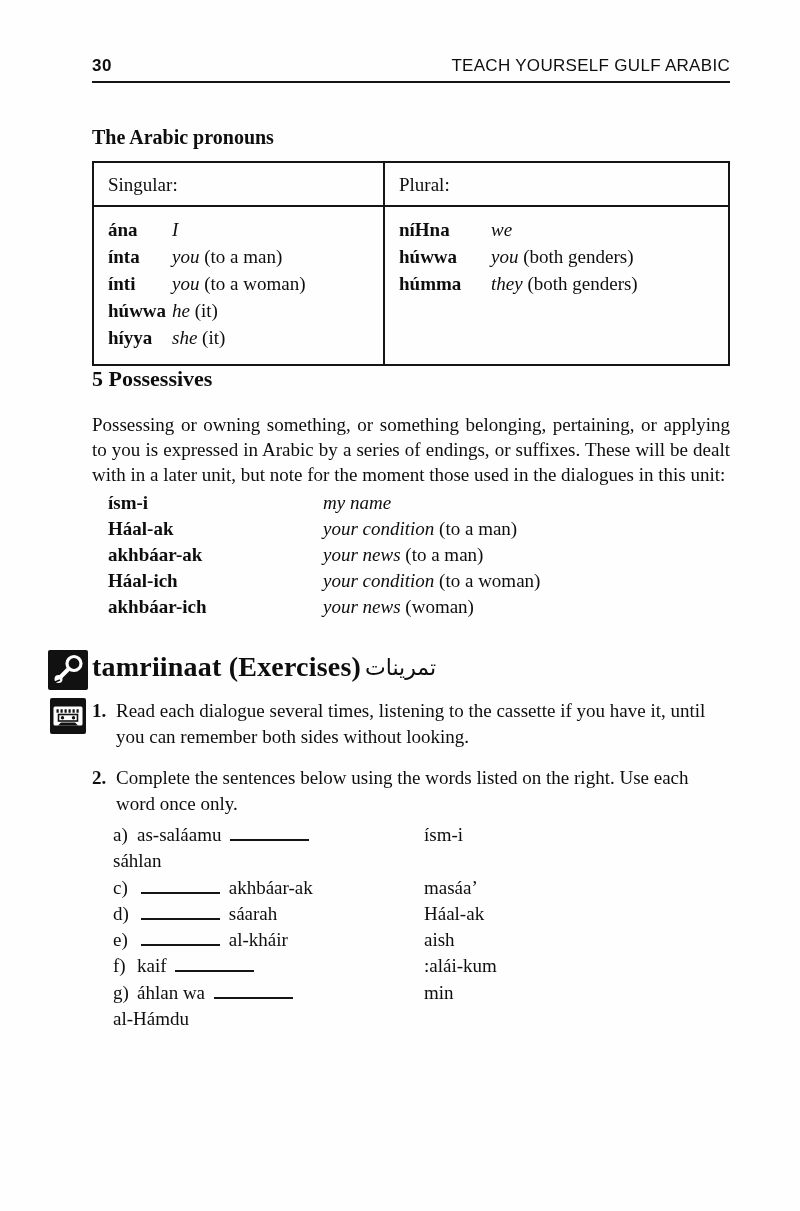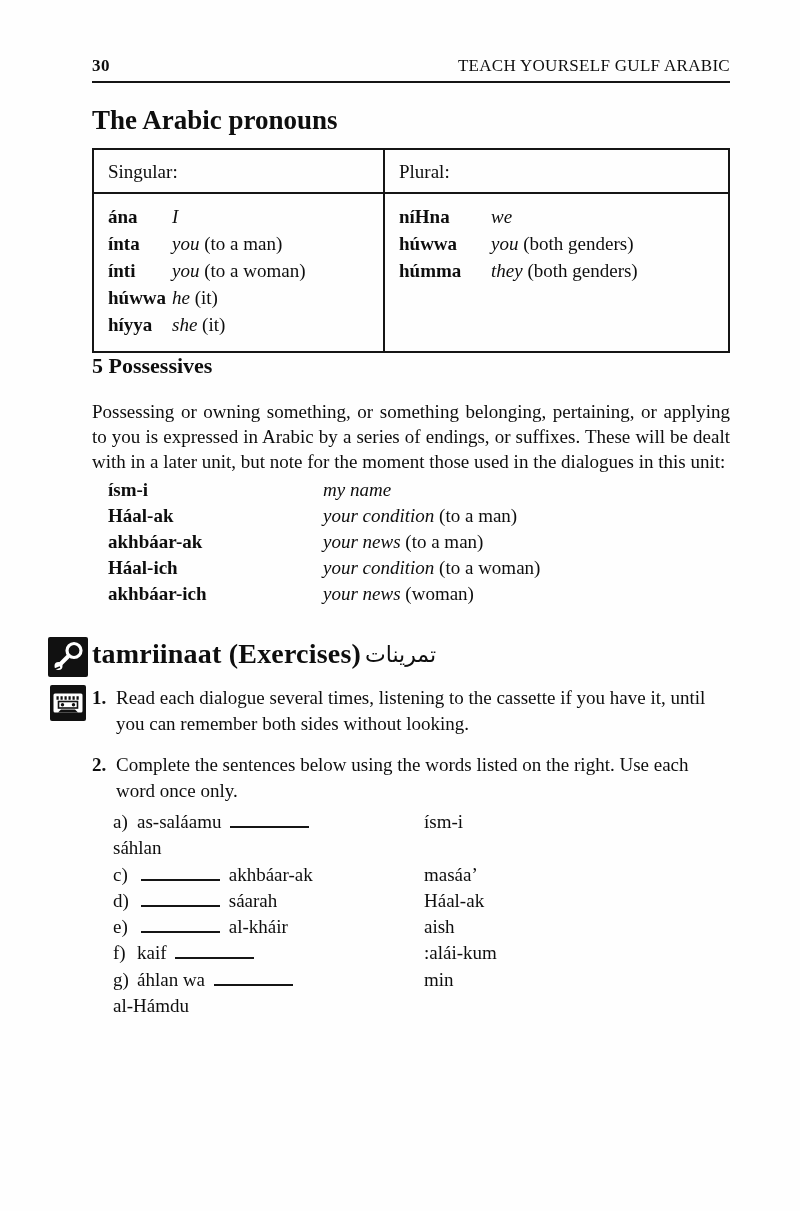--- a/index.html
+++ b/index.html
@@ -17,27 +17,27 @@
     overflow: hidden;
   }
 
   
   .pagehead {
     display: flex;
     justify-content: space-between;
     align-items: baseline;
     border-bottom: 2.5px solid #151515;
     padding-bottom: 5px;
-    font-family: Liberation Serif, serif;
+    font-family: Liberation Sans, sans-serif;
   }
   .pagenum  { font-size: 17px; font-weight: 700; letter-spacing: .5px; }
   .booktitle{ font-size: 17px; font-weight: 500; letter-spacing: .3px; }
 
   
-  .h-pronouns   { margin-top: 22px; font-size: 27px; font-weight: 700; }
+  .h-pronouns   { margin-top: 43px; font-size: 20px; font-weight: 700; }
   .h-possessives{ font-size: 22px; font-weight: 700; }
 
   
   .ptable {
     margin-top: 12px;
     display: grid;
     grid-template-columns: 289px 1fr;
     border: 2.5px solid #151515;
   }
   .pcol { min-width: 0; }

